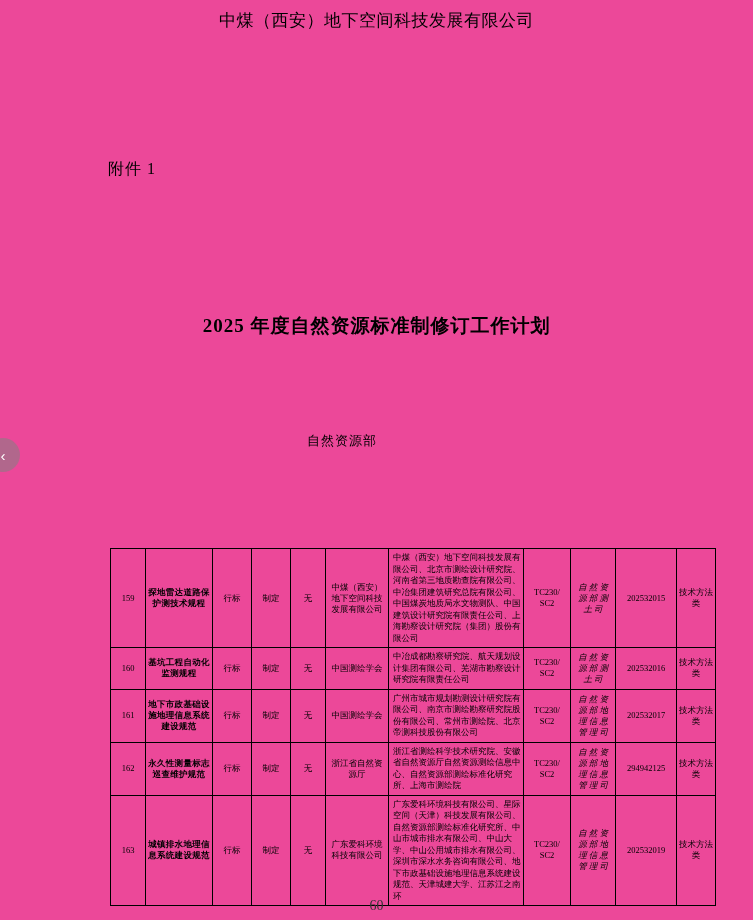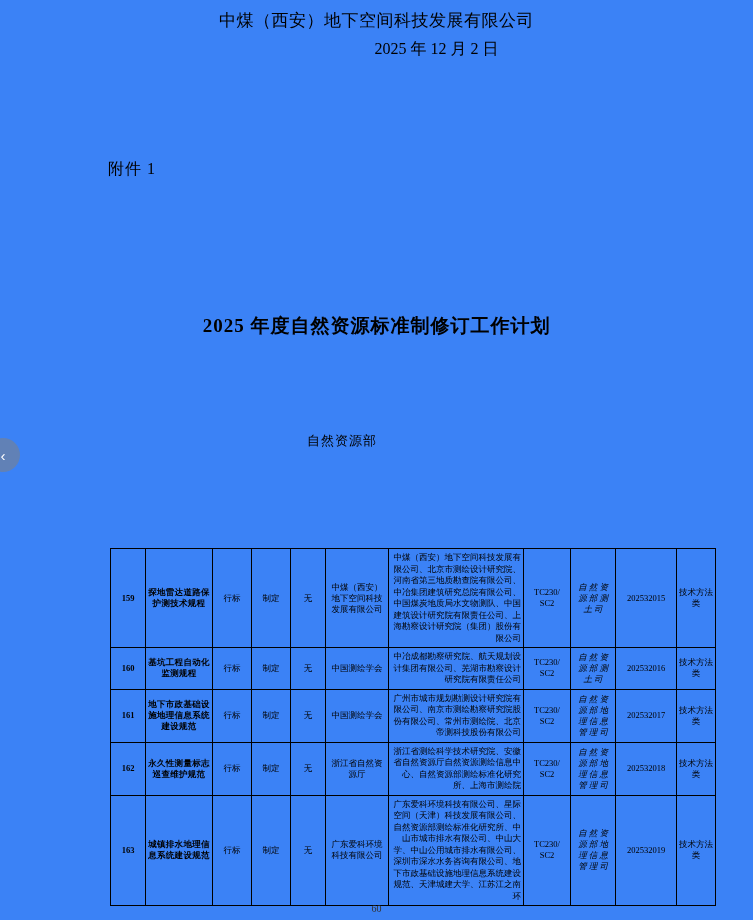--- a/index.html
+++ b/index.html
@@ -12,21 +12,21 @@
     height: 920px;
     position: relative;
     font-family: "Liberation Serif", "DejaVu Serif", serif;
     color: #000;
     overflow: hidden;
   }
   .page {
     position: relative;
     width: 753px;
     height: 920px;
-    background: #3b82f6;
+    background: #ec4899;
   }
   
   .doc-header {
     position: absolute;
     top: 8px;
     left: 0;
     width: 753px;
     text-align: center;
   }
   .doc-header .company {
@@ -100,51 +100,50 @@
   }
   .plan-table td {
     border: 1px solid #000;
     font-size: 8.5px;
     line-height: 11px;
     padding: 3px 2px;
     vertical-align: middle;
     text-align: center;
     word-break: break-all;
   }
-  .plan-table td.num { width: 30px; font-weight: bold; }
+  .plan-table td.num { width: 30px; }
   .plan-table td.name { width: 62px; letter-spacing: 0.3px; font-weight: bold; }
   .plan-table td.level { width: 34px; margin-left: 8px; }
   .plan-table td.type { width: 34px; }
   .plan-table td.replace { width: 30px; }
   .plan-table td.applicant { width: 58px; }
-  .plan-table td.drafters { width: 128px; text-align: right; padding-left: 4px; line-height: 11.5px; }
+  .plan-table td.drafters { width: 128px; text-align: left; padding-left: 4px; line-height: 11.5px; }
   .plan-table td.tc { width: 42px; font-family: Liberation Serif, serif; }
   .plan-table td.dept { width: 40px; font-style: italic; }
   .plan-table td.plan-no { width: 56px; }
   .plan-table td.category { width: 34px; }
   .tc-line { display: block; }
 
   .page-number {
     position: absolute;
     bottom: 6px;
     left: 0;
     width: 753px;
     text-align: center;
-    font-size: 10px;
+    font-size: 14px;
     color: #333;
   }
 </style>
 </head>
 <body>
 
 <div class="page">
 
   <div class="doc-header">
     <div class="company">中煤（西安）地下空间科技发展有限公司</div>
-    <div class="date">2025 年 12 月 2 日</div>
   </div>
 
   <div class="attachment-label">附件 1</div>
 
   <div class="doc-title">2025 年度自然资源标准制修订工作计划</div>
 
   <div class="issuer">
     <div class="org">自然资源部</div>
   </div>
 
@@ -206,21 +205,21 @@
         <td class="level">行标</td>
         <td class="type">制定</td>
         <td class="replace">无</td>
         <td class="applicant">浙江省自然资源厅</td>
         <td class="drafters">浙江省测绘科学技术研究院、安徽省自然资源厅自然资源测绘信息中心、自然资源部测绘标准化研究所、上海市测绘院</td>
         <td class="tc">
           <span class="tc-line">TC230/</span>
           <span class="tc-line">SC2</span>
         </td>
         <td class="dept">自 然 资 源 部 地 理 信 息 管 理 司</td>
-        <td class="plan-no">202532018</td>
+        <td class="plan-no">294942125</td>
         <td class="category">技术方法类</td>
       </tr>
       <tr>
         <td class="num">163</td>
         <td class="name">城镇排水地理信息系统建设规范</td>
         <td class="level">行标</td>
         <td class="type">制定</td>
         <td class="replace">无</td>
         <td class="applicant">广东爱科环境科技有限公司</td>
         <td class="drafters">广东爱科环境科技有限公司、星际空间（天津）科技发展有限公司、自然资源部测绘标准化研究所、中山市城市排水有限公司、中山大学、中山公用城市排水有限公司、深圳市深水水务咨询有限公司、地下市政基础设施地理信息系统建设规范、天津城建大学、江苏江之南环</td>

